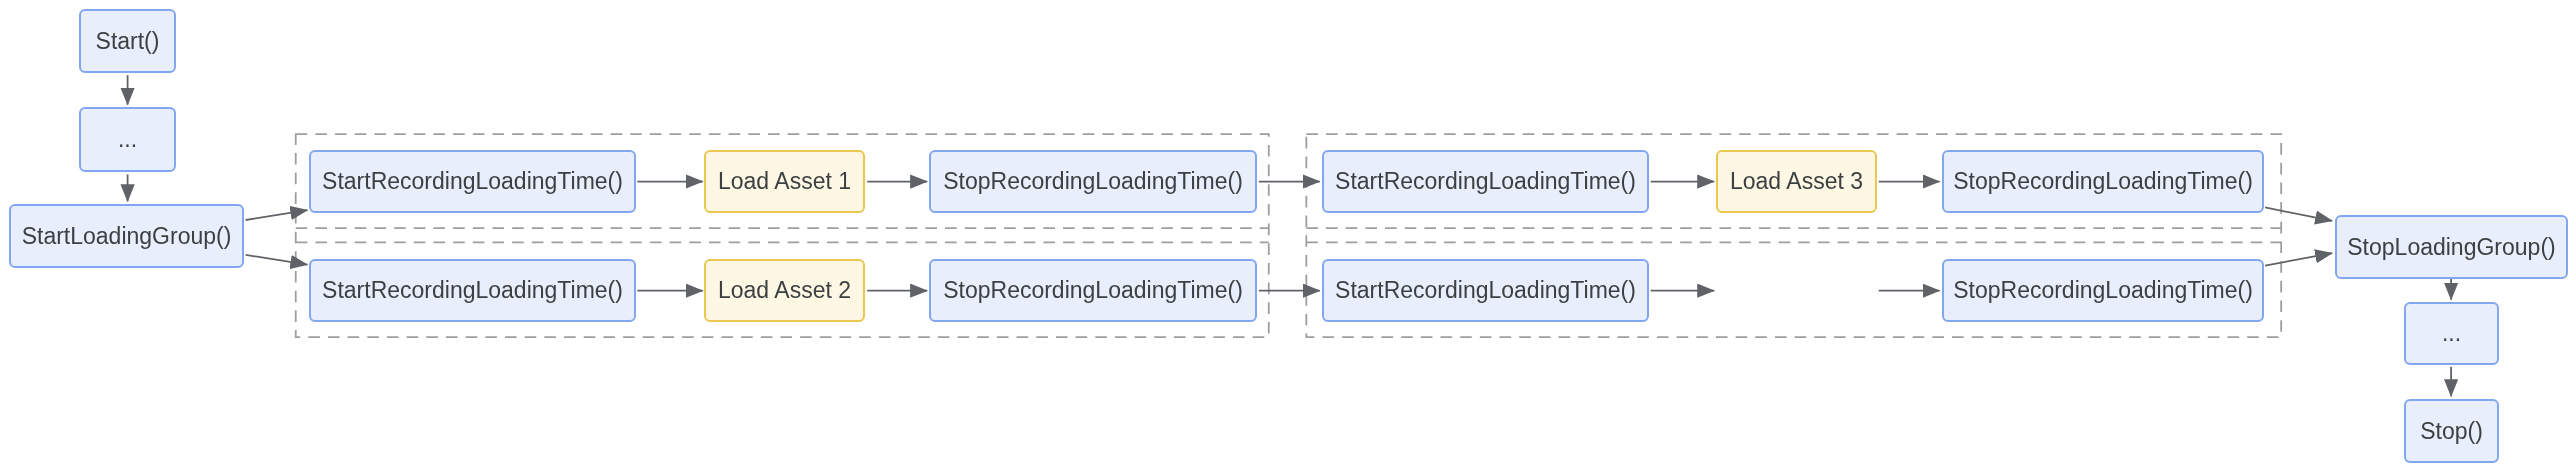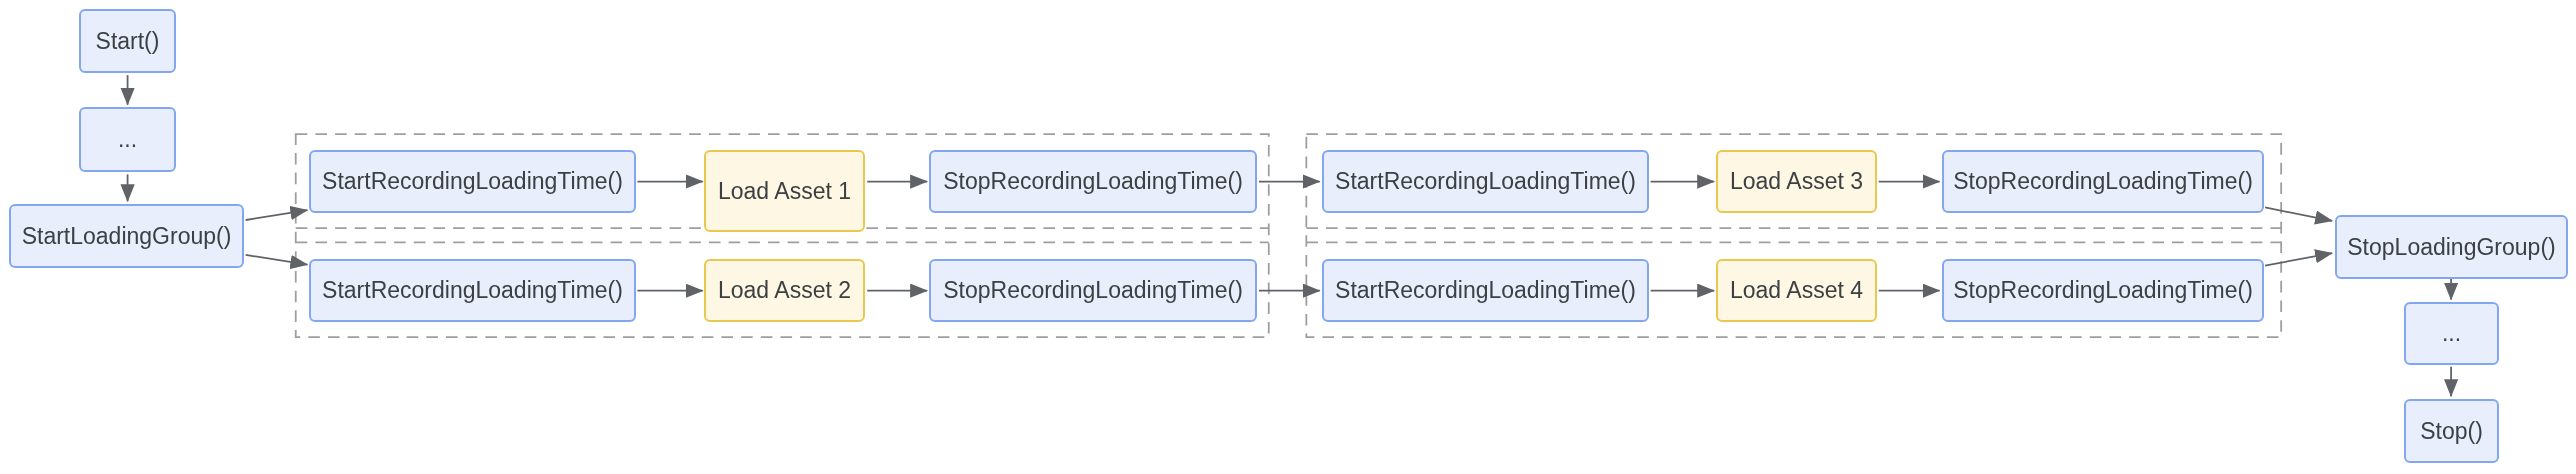--- a/index.html
+++ b/index.html
@@ -78,33 +78,32 @@
       <line x1="2740" y1="301" x2="2740" y2="335"></line>
       <line x1="2740" y1="410" x2="2740" y2="443"></line>
     </g>
   </svg>
 
   <div class="node" style="left:79px;   top:9px;  width:97px; height:64px;">Start()</div>
   <div class="node" style="left:79px;   top:107px; width:97px; height:65px;">...</div>
   <div class="node" style="left:9px;   top:204px; width:235px; height:64px;">StartLoadingGroup()</div>
 
   <div class="node" style="left:309px;  top:150px; width:327px; height:63px;">StartRecordingLoadingTime()</div>
-  <div class="node yellow" style="left:704px; top:150px; width:161px; height:82px;">Load Asset 1</div>
+  <div class="node yellow" style="left:704px; top:150px; width:161px; height:63px;">Load Asset 1</div>
   <div class="node" style="left:929px; top:150px; width:328px; height:63px;">StopRecordingLoadingTime()</div>
 
   <div class="node" style="left:309px;  top:259px; width:327px; height:63px;">StartRecordingLoadingTime()</div>
   <div class="node yellow" style="left:704px; top:259px; width:161px; height:63px;text-align:right;">Load Asset 2</div>
   <div class="node" style="left:929px; top:259px; width:328px; height:63px;">StopRecordingLoadingTime()</div>
 
   <div class="node" style="left:1322px; top:150px; width:327px; height:63px;">StartRecordingLoadingTime()</div>
   <div class="node yellow" style="left:1716px; top:150px; width:161px; height:63px;">Load Asset 3</div>
   <div class="node" style="left:1942px; top:150px; width:322px; height:63px;">StopRecordingLoadingTime()</div>
 
   <div class="node" style="left:1322px; top:259px; width:327px; height:63px;">StartRecordingLoadingTime()</div>
-  <div class="node yellow" style="left:1716px; top:259px; width:161px; height:63px;">Load Asset 4</div>
   <div class="node" style="left:1942px; top:259px; width:322px; height:63px;">StopRecordingLoadingTime()</div>
 
   <div class="node" style="left:2335px; top:203px; width:233px; height:64px;margin-top:12px;">StopLoadingGroup()</div>
   <div class="node" style="left:2404px; top:302px; width:95px; height:63px;">...</div>
   <div class="node" style="left:2404px; top:399px; width:95px; height:64px;">Stop()</div>
 
 </div>
 
 
 </body></html>

